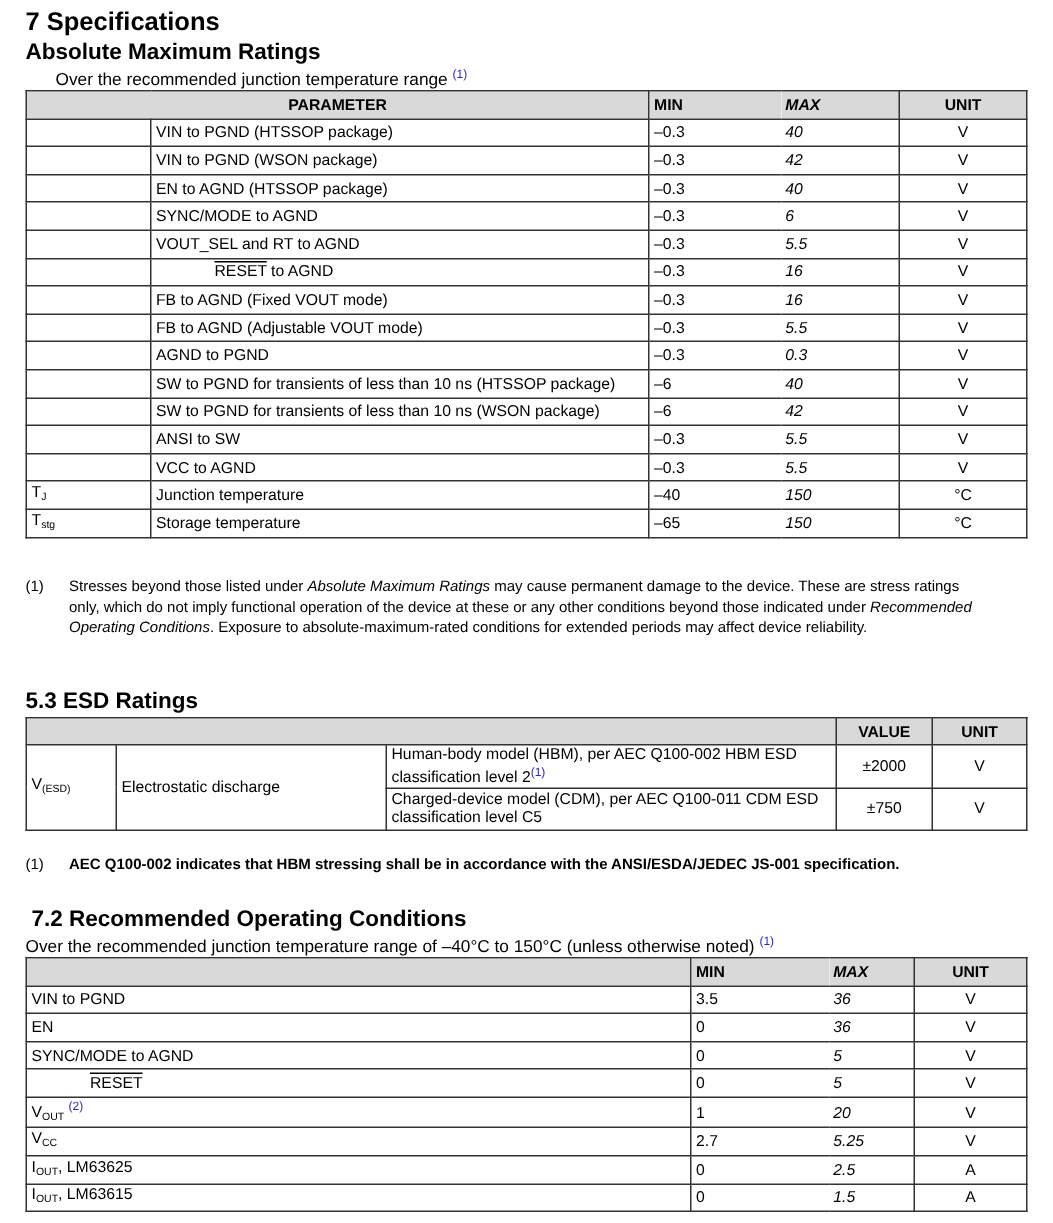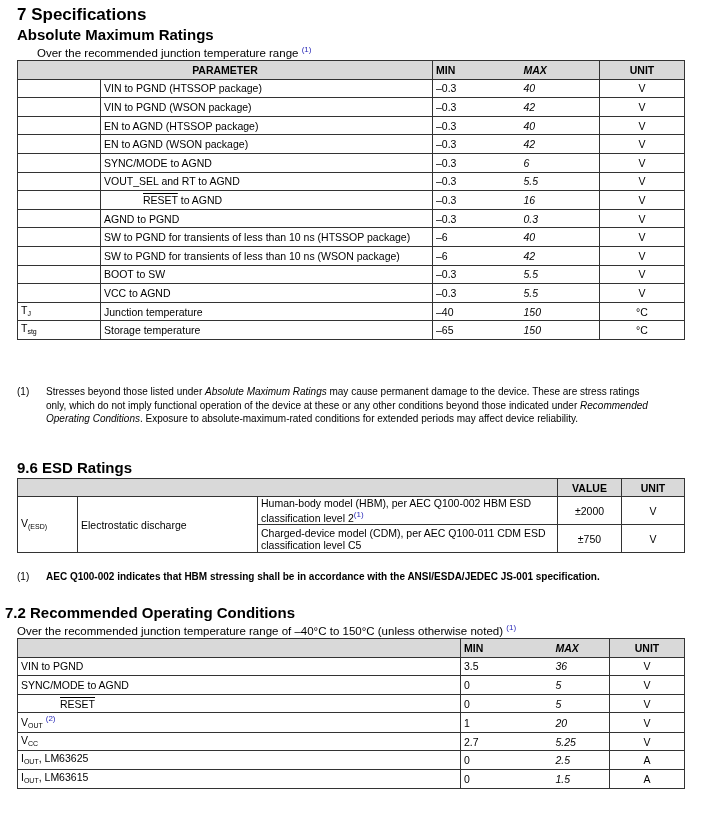--- a/index.html
+++ b/index.html
@@ -68,44 +68,51 @@
       </tr>
       <tr>
         <td class="l"><span></span><sub></sub></td>
         <td class="l"><span>EN to AGND (HTSSOP package)</span></td>
         <td class="r nb-r" style="padding-right:5px">–0.3</td>
         <td class="r nb-l">40</td>
         <td class="c">V</td>
       </tr>
       <tr>
         <td class="l"><span></span><sub></sub></td>
-        <td class="l"><span>EN to AGND (WSON package)</span></td>
-        <td class="r nb-r" style="padding-right:5px">–0.3</td>
-        <td class="r nb-l">42</td>
-        <td class="c">V</td>
-      </tr>
-      <tr>
-        <td class="l"><span></span><sub></sub></td>
         <td class="l"><span>SYNC/MODE to AGND</span></td>
         <td class="r nb-r" style="padding-right:5px">–0.3</td>
         <td class="r nb-l">6</td>
         <td class="c">V</td>
       </tr>
       <tr>
         <td class="l"><span></span><sub></sub></td>
         <td class="l"><span>VOUT_SEL and RT to AGND</span></td>
         <td class="r nb-r" style="padding-right:5px">–0.3</td>
         <td class="r nb-l">5.5</td>
         <td class="c">V</td>
       </tr>
       <tr>
         <td class="l"><span></span><sub></sub></td>
         <td class="l"><span class="ov">RESET</span><span style="white-space:pre"> to AGND</span></td>
         <td class="r nb-r" style="padding-right:5px">–0.3</td>
         <td class="r nb-l">16</td>
+        <td class="c">V</td>
+      </tr>
+      <tr>
+        <td class="l"><span></span><sub></sub></td>
+        <td class="l"><span>FB to AGND (Fixed VOUT mode)</span></td>
+        <td class="r nb-r" style="padding-right:5px">–0.3</td>
+        <td class="r nb-l">16</td>
+        <td class="c">V</td>
+      </tr>
+      <tr>
+        <td class="l"><span></span><sub></sub></td>
+        <td class="l"><span>FB to AGND (Adjustable VOUT mode)</span></td>
+        <td class="r nb-r" style="padding-right:5px">–0.3</td>
+        <td class="r nb-l">5.5</td>
         <td class="c">V</td>
       </tr>
       <tr>
         <td class="l"><span></span><sub></sub></td>
         <td class="l"><span>AGND to PGND</span></td>
         <td class="r nb-r" style="padding-right:5px">–0.3</td>
         <td class="r nb-l">0.3</td>
         <td class="c">V</td>
       </tr>
       <tr>
@@ -117,21 +124,21 @@
       </tr>
       <tr>
         <td class="l"><span></span><sub></sub></td>
         <td class="l"><span>SW to PGND for transients of less than 10 ns (WSON package)</span></td>
         <td class="r nb-r" style="padding-right:5px">–6</td>
         <td class="r nb-l">42</td>
         <td class="c">V</td>
       </tr>
       <tr>
         <td class="l"><span></span><sub></sub></td>
-        <td class="l"><span>BOOT to SW</span></td>
+        <td class="l"><span>ANSI to SW</span></td>
         <td class="r nb-r" style="padding-right:5px">–0.3</td>
         <td class="r nb-l">5.5</td>
         <td class="c">V</td>
       </tr>
       <tr>
         <td class="l"><span></span><sub></sub></td>
         <td class="l"><span>VCC to AGND</span></td>
         <td class="r nb-r" style="padding-right:5px">–0.3</td>
         <td class="r nb-l">5.5</td>
         <td class="c">V</td>
@@ -151,21 +158,21 @@
         <td class="c">°C</td>
       </tr>
     </tbody>
 </table>
 
 <div class="fn" style="left:17px; top:385px; width:640px; height:56px;">
   <span class="num">(1)</span>
   <span class="txt" style="width:610px;"><span>Stresses beyond those listed under </span><i>Absolute Maximum Ratings</i><span> may cause permanent damage to the device. These are stress ratings only, which do not imply functional operation of the device at these or any other conditions beyond those indicated under </span><i>Recommended Operating Conditions</i><span>. Exposure to absolute-maximum-rated conditions for extended periods may affect device reliability.</span></span>
 </div>
 
-<h2 style="left:17px; top:459px;">9.6 ESD Ratings</h2>
+<h2 style="left:17px; top:459px;">5.3 ESD Ratings</h2>
 
 <table id="esd" style="left:17px; top:478px; width:667px;">
   <colgroup>
     <col style="width:60px">
       <col style="width:180px">
       <col style="width:300px">
       <col style="width:64px">
       <col style="width:63px">
   </colgroup>
   <thead>
@@ -189,21 +196,21 @@
       <td class="c">V</td>
     </tr>
   </tbody>
 </table>
 
 <div class="fn" style="left:17px; top:570px; width:660px; height:14px;">
   <span class="num">(1)</span>
   <span class="txt" style="white-space:nowrap;font-weight:bold;">AEC Q100-002 indicates that HBM stressing shall be in accordance with the ANSI/ESDA/JEDEC JS-001 specification.</span>
 </div>
 
-<h2 style="left:5px; top:604px;">7.2 Recommended Operating Conditions</h2>
+<h2 style="left:21px; top:604px;">7.2 Recommended Operating Conditions</h2>
 <div class="sub" style="left:17px; top:623px;">
   <span>Over the recommended junction temperature range of –40°C to 150°C (unless otherwise noted)</span>
   <span class="fnref">(1)</span>
 </div>
 
 <table id="roc" style="left:17px; top:638px; width:667px;">
   <colgroup>
     <col style="width:443px">
       <col style="width:92px">
       <col style="width:57px">
@@ -218,20 +225,26 @@
     </tr>
   </thead>
   <tbody id="roc-body">
       <tr>
         <td class="l"><span>VIN to PGND</span></td>
         <td class="r nb-r" style="padding-right:24px">3.5</td>
         <td class="r nb-l">36</td>
         <td class="c">V</td>
       </tr>
       <tr>
+        <td class="l"><span>EN</span></td>
+        <td class="r nb-r" style="padding-right:24px">0</td>
+        <td class="r nb-l">36</td>
+        <td class="c">V</td>
+      </tr>
+      <tr>
         <td class="l"><span>SYNC/MODE to AGND</span></td>
         <td class="r nb-r" style="padding-right:24px">0</td>
         <td class="r nb-l">5</td>
         <td class="c">V</td>
       </tr>
       <tr>
         <td class="l"><span class="ov">RESET</span><span></span></td>
         <td class="r nb-r" style="padding-right:24px">0</td>
         <td class="r nb-l">5</td>
         <td class="c">V</td>

